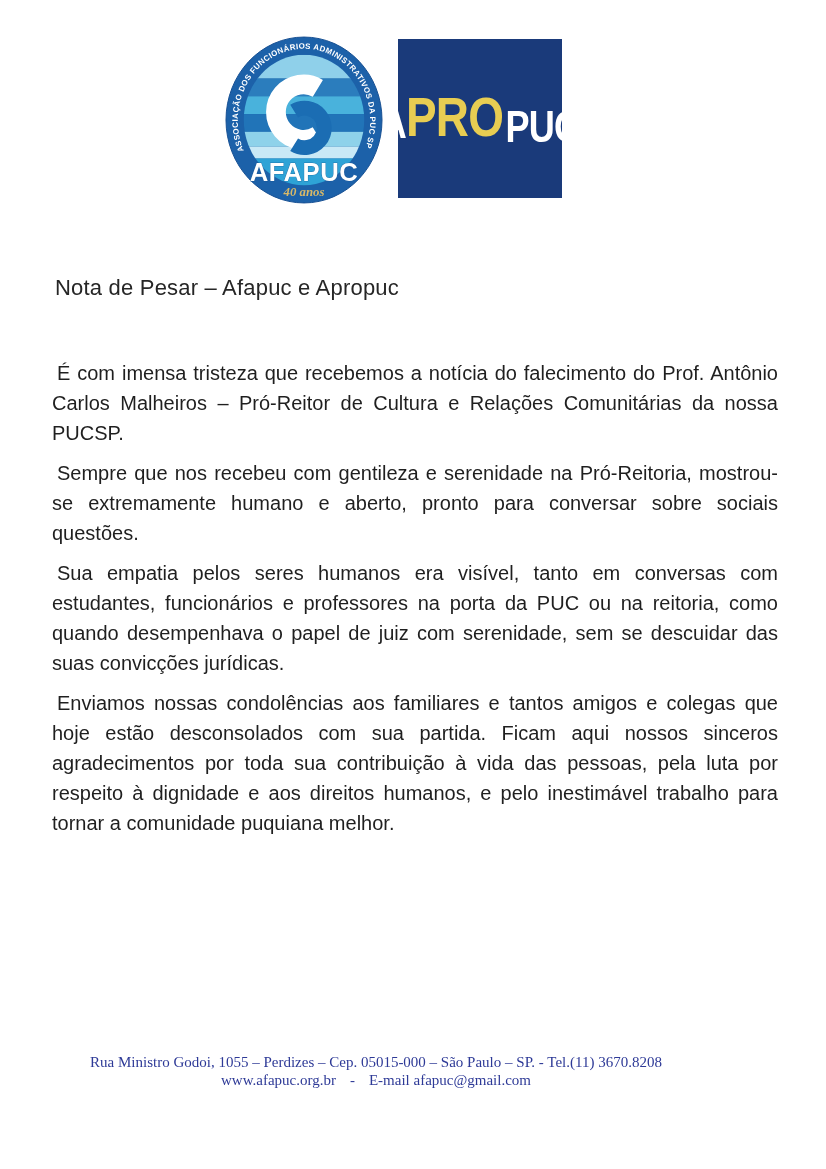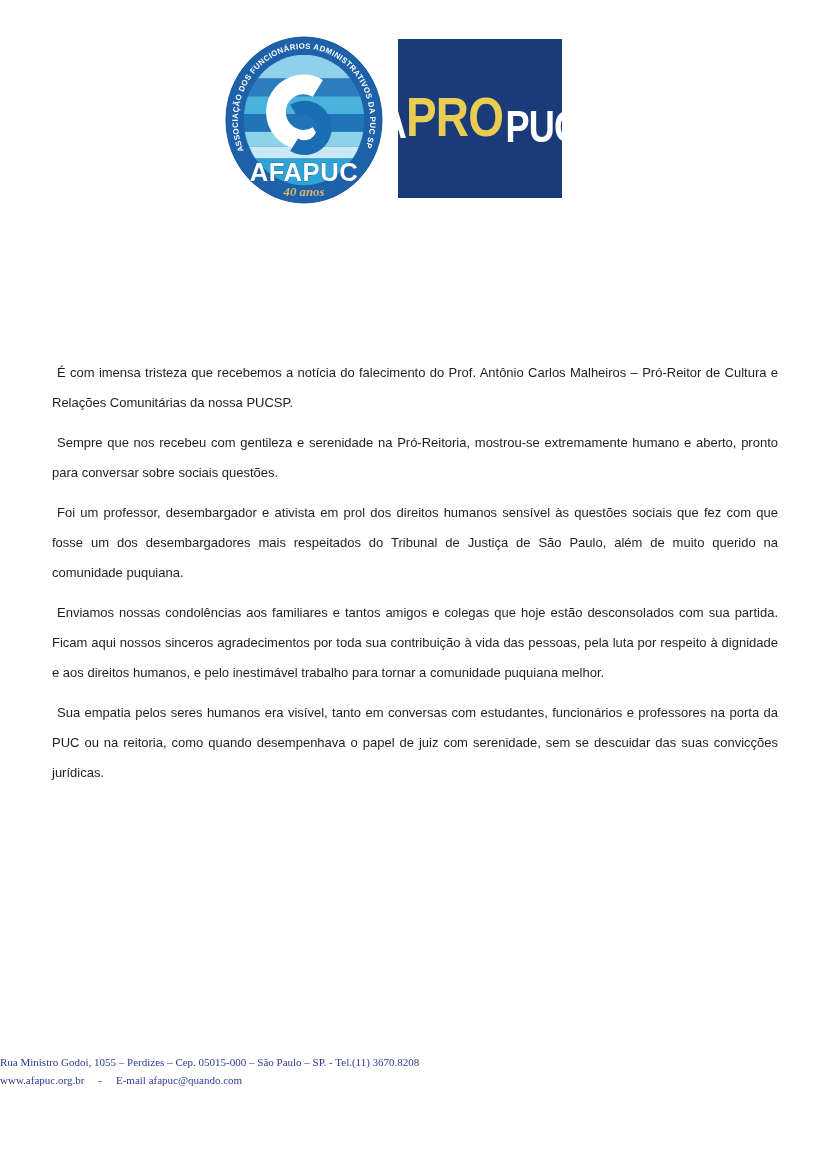--- a/index.html
+++ b/index.html
@@ -40,30 +40,31 @@
     font-size:22px;font-weight:400;color:#262626;
     letter-spacing:0.2px;
   }
 
   
   .content{
     position:absolute;left:52px;top:358px;width:726px;
   }
   .para{
     margin:0 0 10px 0;
-    font-size:13px;line-height:30px;color:#1f1f1f;
+    font-size:20px;line-height:30px;color:#1f1f1f;
     text-align:justify;
   }
   .para.indent{text-indent:5px;}
 
   
   .footer{
     position:absolute;left:0;top:1054px;width:752px;
+    text-align:center;
     font-family:"Liberation Serif",serif;
-    font-size:11px;line-height:17px;
+    font-size:15px;line-height:17px;
     color:#2e3a97;
   }
   .f-line2{margin-top:1px;}
   .f-link{
     color:#2e3a97;cursor:pointer;
   }
   .f-sep{margin:0 14px;}
 
   
   .ring-text{
@@ -124,29 +125,29 @@
 
     <div class="logo-apropuc">
       <div class="ap-row">
         <span class="ap-a">A</span>
         <span class="ap-pro">PRO</span>
         <span class="ap-puc">PUC</span>
       </div>
     </div>
   </header>
 
+  <h1 class="title">Nota de Pesar – Afapuc e Apropuc</h1>
 
   <main class="content">
     <p class="para indent"> É com imensa tristeza que recebemos a notícia do falecimento do Prof. Antônio Carlos Malheiros – Pró-Reitor de Cultura e Relações Comunitárias da nossa PUCSP.</p>
     <p class="para indent"> Sempre que nos recebeu com gentileza e serenidade na Pró-Reitoria, mostrou-se extremamente humano e aberto, pronto para conversar sobre sociais questões.</p>
-    <p class="para indent"> Foi um professor, desembargador e ativista em prol dos direitos humanos sensível às questões sociais que fez com que fosse um dos desembargadores mais respeitados do Tribunal de Justiça de São Paulo, além de muito querido na comunidade puquiana.</p>
+    <p class="para indent"> Sua empatia pelos seres humanos era visível, tanto em conversas com estudantes, funcionários e professores na porta da PUC ou na reitoria, como quando desempenhava o papel de juiz com serenidade, sem se descuidar das suas convicções jurídicas.</p>
     <p class="para indent"> Enviamos nossas condolências aos familiares e tantos amigos e colegas que hoje estão desconsolados com sua partida. Ficam aqui nossos sinceros agradecimentos por toda sua contribuição à vida das pessoas, pela luta por respeito à dignidade e aos direitos humanos, e pelo inestimável trabalho para tornar a comunidade puquiana melhor.</p>
-    <p class="para indent"> Sua empatia pelos seres humanos era visível, tanto em conversas com estudantes, funcionários e professores na porta da PUC ou na reitoria, como quando desempenhava o papel de juiz com serenidade, sem se descuidar das suas convicções jurídicas.</p>
   </main>
 
   <footer class="footer">
     <div class="f-line1">Rua Ministro Godoi, 1055 – Perdizes – Cep. 05015-000  – São Paulo – SP.  -  Tel.(11) 3670.8208</div>
     <div class="f-line2">
-      <a class="f-link">www.afapuc.org.br</a><span class="f-sep">-</span><a class="f-link">E-mail afapuc@quando.com</a>
+      <a class="f-link">www.afapuc.org.br</a><span class="f-sep">-</span><a class="f-link">E-mail afapuc@gmail.com</a>
     </div>
   </footer>
 
 </div>
 
 </body></html>

